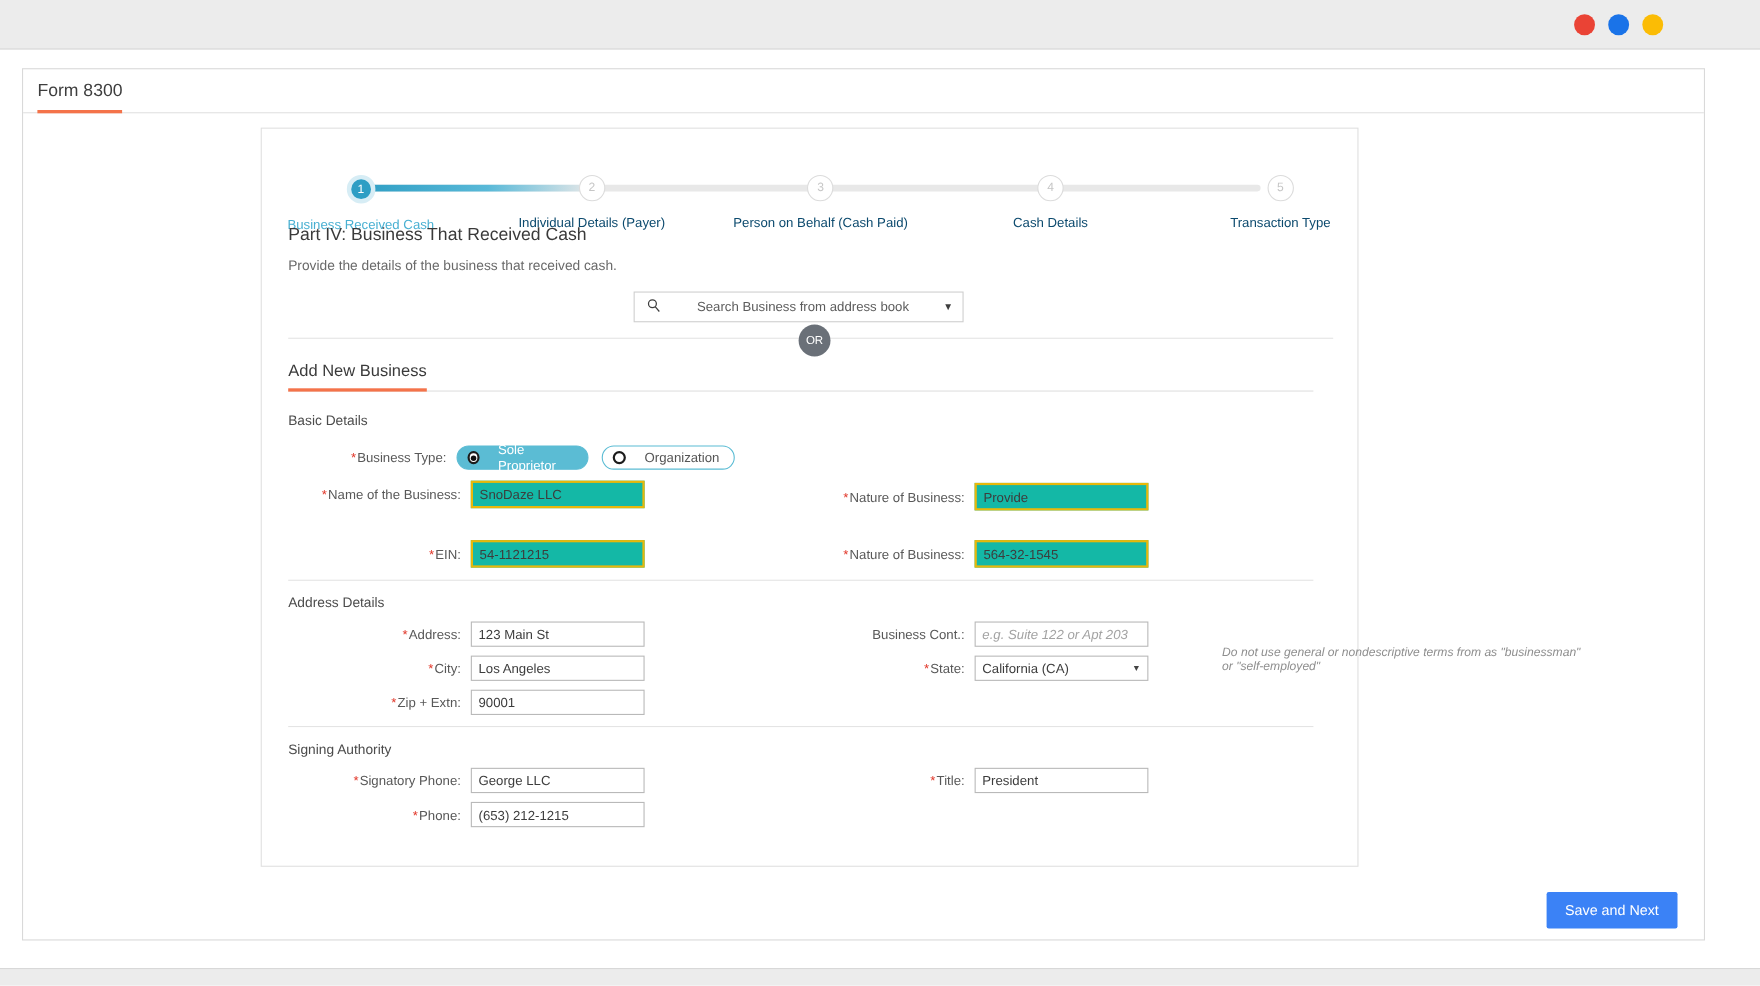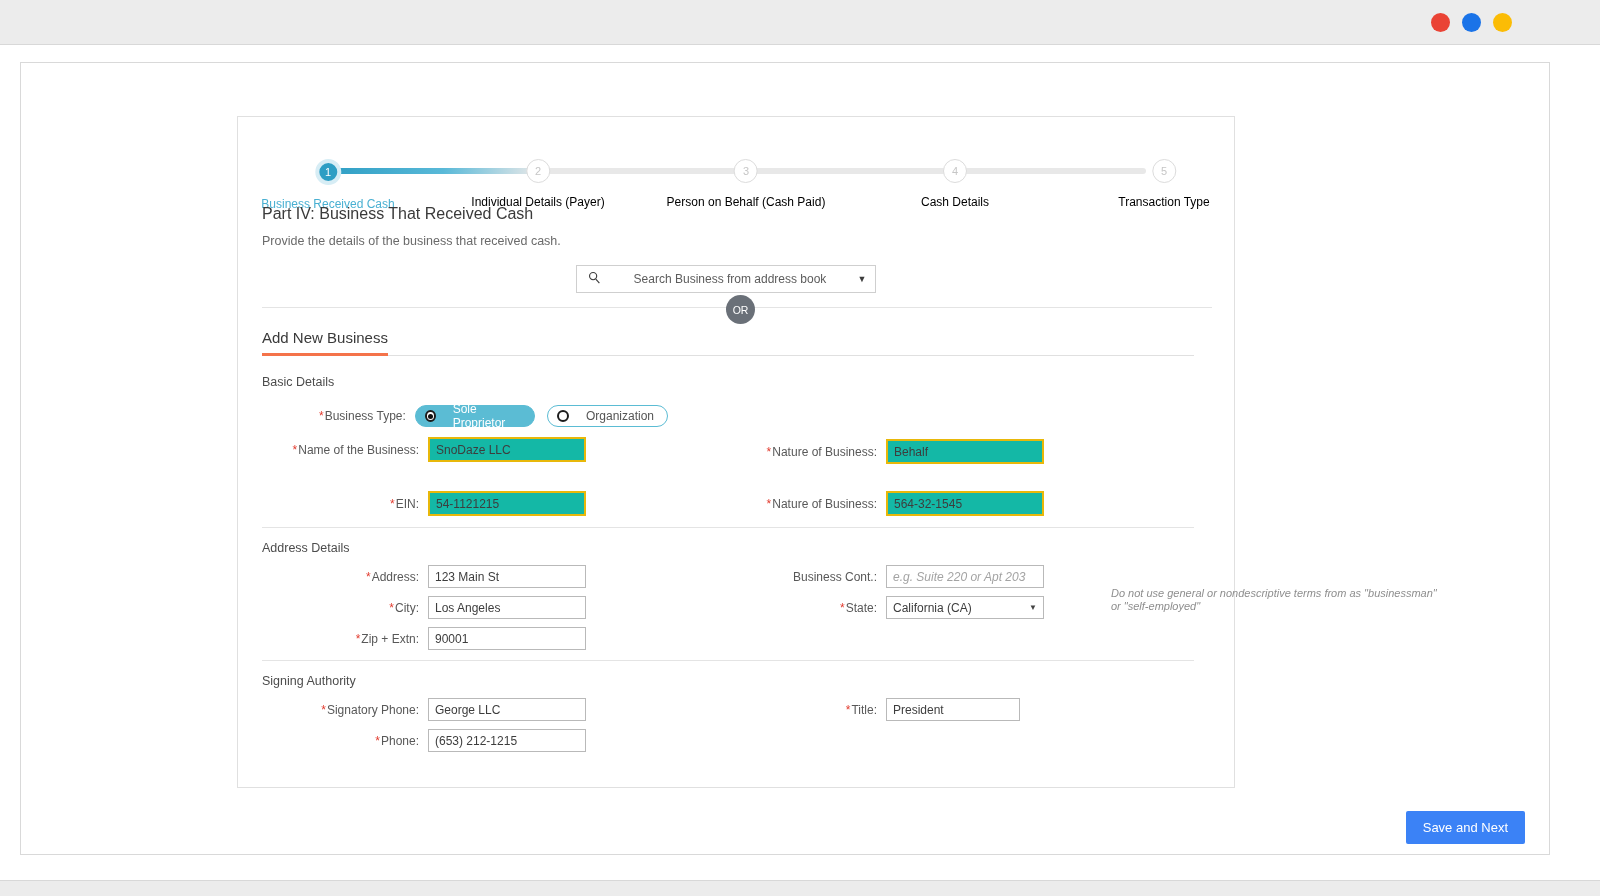--- a/index.html
+++ b/index.html
@@ -74,21 +74,21 @@
     width: 24px; height: 24px; border-radius: 50%;
     background: #ffffff; border: 1px solid #dcdcdc;
     color: #c6c6c6; font-size: 11px;
     display: flex; align-items: center; justify-content: center;
   }
   .step.active .bubble {
     background: #2e9ec4; border: 4px solid #d7edf5;
     color: #ffffff; width: 26px; height: 26px;
   }
   .step .caption {
-    margin-top: 12px; font-size: 12px; color: #000000; white-space: nowrap;
+    margin-top: 12px; font-size: 12px; color: #0c4a6e; white-space: nowrap;
   }
   .step.active .caption { color: #49b0d2; }
 
   
   .part-title {
     position: absolute; left: 24px; top: 88px;
     font-size: 16px; color: #3a3a3a;
   }
   .part-sub {
     position: absolute; left: 24px; top: 117px;
@@ -194,20 +194,23 @@
 <div class="chrome-bar">
   <div class="dots">
     <span class="dot red"></span>
     <span class="dot blue"></span>
     <span class="dot yellow"></span>
   </div>
 </div>
 
 <div class="page-card">
 
+  <div class="form-title-wrap">
+    <span class="form-title">Form 8300</span>
+  </div>
 
   <div class="panel">
 
     <div class="stepper">
       <div class="step-track"></div>
       <div class="step-progress"></div>
 
       <div class="step active" style="left:90px">
         <span class="bubble">1</span>
         <span class="caption">Business Received Cash</span>
@@ -278,21 +281,21 @@
       <span class="lbl" style="width:150px">
         <span class="req">*</span><span>Name of the Business:</span>
       </span>
       <span class="inp hl" style="width:158px">SnoDaze LLC</span>
     </div>
 
     <div class="fld" style="left:505px; top:322px;">
       <span class="lbl" style="width:143px">
         <span class="req">*</span><span>Nature of Business:</span>
       </span>
-      <span class="inp hl" style="width:158px">Behalf</span>
+      <span class="inp hl" style="width:158px">Provide</span>
     </div>
 
     <div class="hint">Do not use general or nondescriptive terms from as "businessman" or "self-employed"</div>
 
     <div class="fld" style="left:40px; top:374px;">
       <span class="lbl" style="width:150px">
         <span class="req">*</span><span>EIN:</span>
       </span>
       <span class="inp hl" style="width:158px">54-1121215</span>
     </div>
@@ -306,21 +309,21 @@
 
     <div class="fld" style="left:40px; top:448px;">
       <span class="lbl" style="width:150px">
         <span class="req">*</span><span>Address:</span>
       </span>
       <span class="inp" style="width:158px">123 Main St</span>
     </div>
 
     <div class="fld" style="left:505px; top:448px;">
       <span class="lbl" style="width:143px">Business Cont.:</span>
-      <span class="inp ph" style="width:158px">e.g. Suite 220 or Apt 203</span>
+      <span class="inp ph" style="width:158px">e.g. Suite 122 or Apt 203</span>
     </div>
 
     <div class="fld" style="left:40px; top:479px;">
       <span class="lbl" style="width:150px">
         <span class="req">*</span><span>City:</span>
       </span>
       <span class="inp" style="width:158px">Los Angeles</span>
     </div>
 
     <div class="fld" style="left:505px; top:479px;">
@@ -344,21 +347,21 @@
       <span class="lbl" style="width:150px">
         <span class="req">*</span><span>Signatory Phone:</span>
       </span>
       <span class="inp" style="width:158px">George LLC</span>
     </div>
 
     <div class="fld" style="left:505px; top:581px;">
       <span class="lbl" style="width:143px">
         <span class="req">*</span><span>Title:</span>
       </span>
-      <span class="inp" style="width:134px">President</span>
+      <span class="inp" style="width:158px">President</span>
     </div>
 
     <div class="fld" style="left:40px; top:612px;">
       <span class="lbl" style="width:150px">
         <span class="req">*</span><span>Phone:</span>
       </span>
       <span class="inp" style="width:158px">(653) 212-1215</span>
     </div>
 
   </div>

